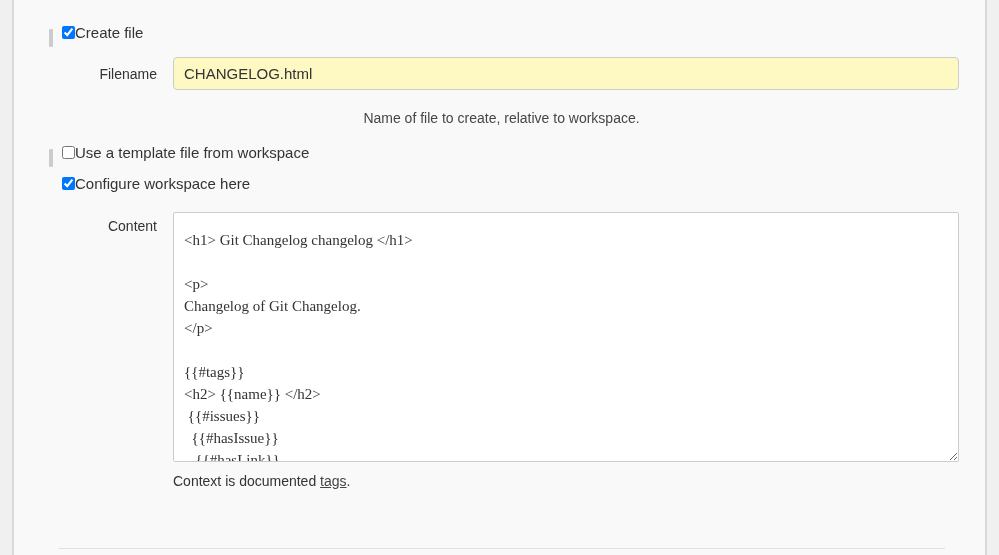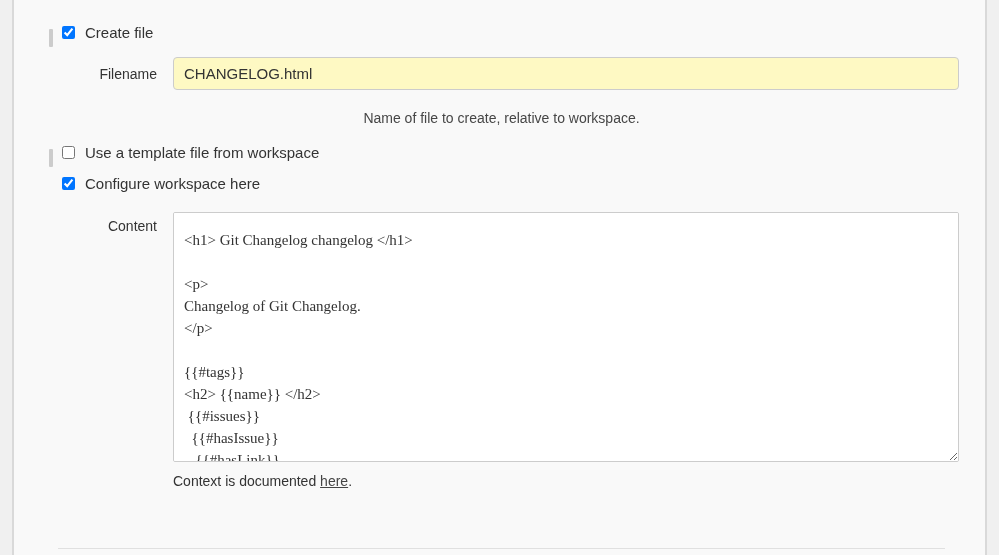--- a/index.html
+++ b/index.html
@@ -66,21 +66,20 @@
     }
     .gutter-bar {
       width: 4px;
       height: 18px;
       background: #ccc;
       border-radius: 1px;
     }
     .checkbox-area {
       display: flex;
       align-items: center;
-      gap: 10px;
       flex: 1;
     }
     .checkbox-area input[type="checkbox"] {
       width: 13px;
       height: 13px;
       margin: 0;
       margin-left: 4px;
     }
     .checkbox-label {
       font-size: 15px;
@@ -220,19 +219,19 @@
 Changelog of Git Changelog.
 &lt;/p&gt;
 
 {{#tags}}
 &lt;h2&gt; {{name}} &lt;/h2&gt;
  {{#issues}}
   {{#hasIssue}}
    {{#hasLink}}</textarea>
       <div class="resize-handle"></div>
       <div class="doc-link-row">
-        <span>Context is documented </span><a href="#">here</a><span>.</span>
+        <span>Context is documented </span><a href="#">tags</a><span>.</span>
       </div>
     </div>
   </div>
 
   <div class="hr-bottom"></div>
 </div>
 
 </body></html>

